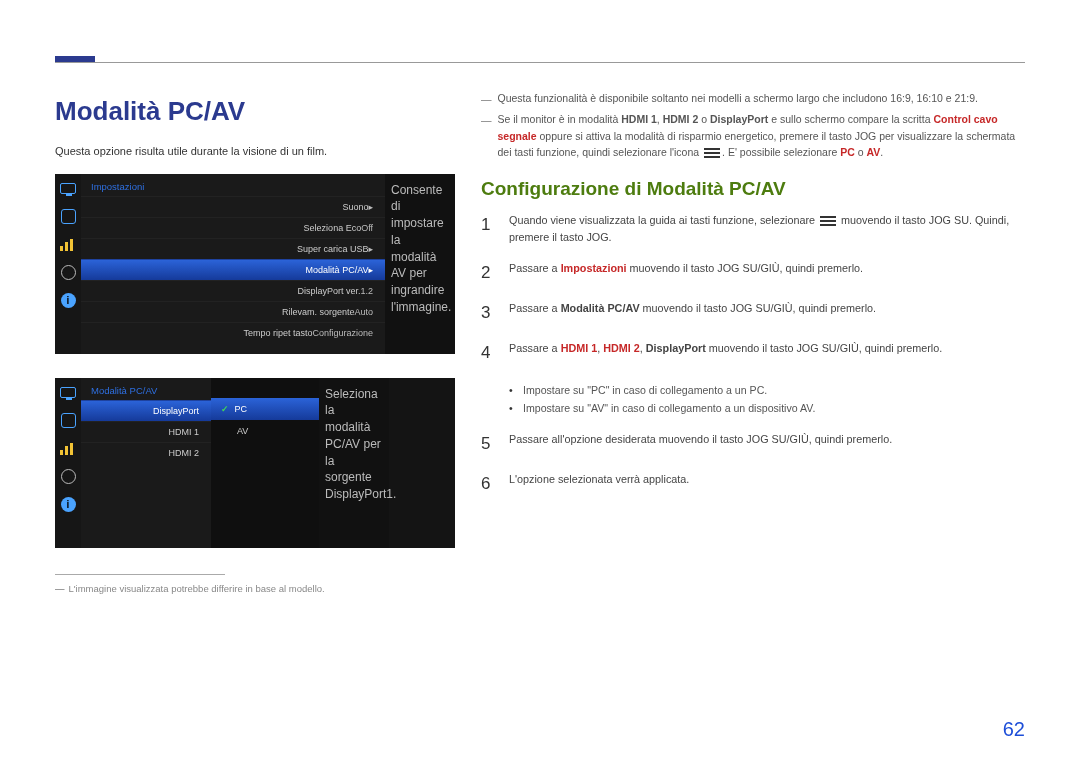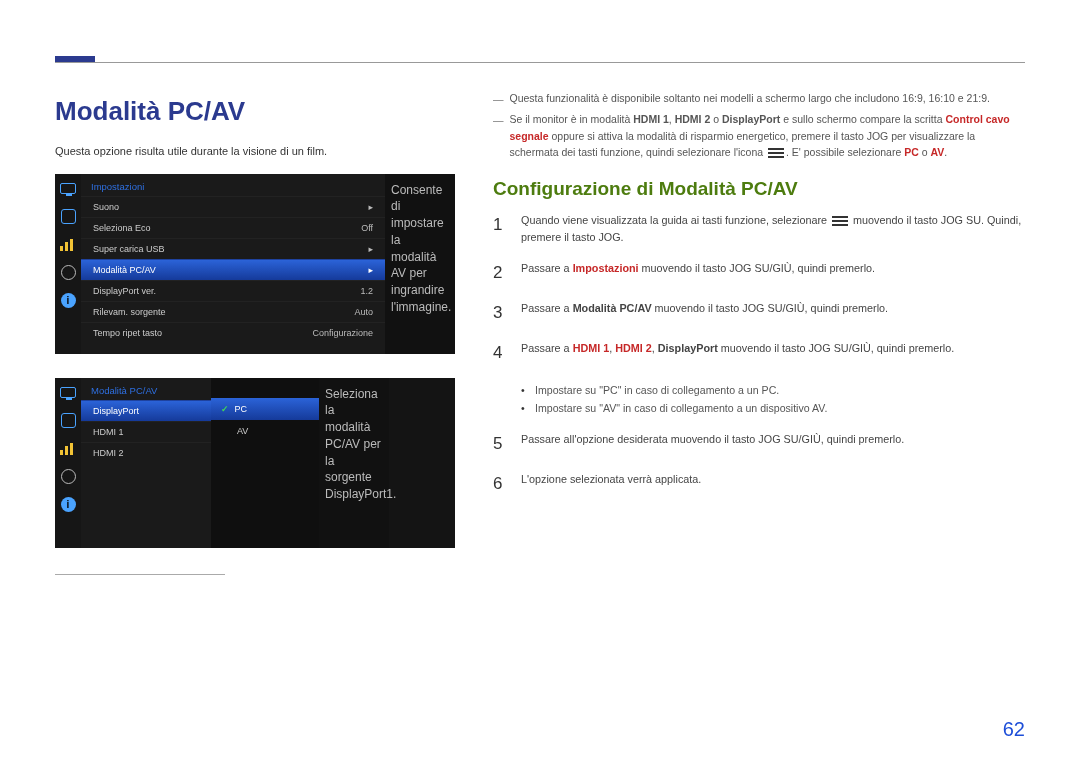--- a/index.html
+++ b/index.html
@@ -23,21 +23,21 @@
   .top-accent {
     position: absolute;
     top: 56px;
     left: 55px;
     width: 40px;
     height: 6px;
     background: #2b3a8f;
   }
   .columns {
     display: flex;
-    gap: 38px;
+    gap: 26px;
     margin-top: 30px;
   }
   .col-left { flex: 0 0 400px; }
   .col-right { flex: 1; }
   h1.page-title {
     font-size: 26px;
     color: #2b3a8f;
     font-weight: bold;
     margin-bottom: 16px;
     margin-top: 6px;
@@ -80,21 +80,21 @@
   .ic-bars span{position:absolute;bottom:0;width:3px;background:#f2c335;}
   .ic-bars span:nth-child(1){left:0;height:5px;}
   .ic-bars span:nth-child(2){left:5px;height:9px;}
   .ic-bars span:nth-child(3){left:10px;height:12px;}
   .ic-gear { width:15px; height:15px; border-radius:50%; border:1.5px solid #bbb; position:relative; }
   .ic-info { width:15px; height:15px; border-radius:50%; background:#4aa3ff; color:#000; font-weight:bold; font-size:10px; text-align:center; line-height:15px; }
 
   .osd-main { flex:1; display:flex; flex-direction:column; background:#1a1a1a; }
   .osd-header { color:#2e6fe0; font-size:9.5px; padding:7px 10px 4px; }
   .osd-rows { flex:1; display:flex; flex-direction:column; }
-  .osd-row { display:flex; justify-content:space-between; align-items:center; padding:5px 12px; color:#ccc; border-top:1px solid rgba(255,255,255,0.04);}
+  .osd-row { display:flex; justify-content:flex-end; align-items:center; padding:5px 12px; color:#ccc; border-top:1px solid rgba(255,255,255,0.04);}
   .osd-row.sel { background:linear-gradient(#2b63d8,#153a9a); color:#fff; }
   .osd-row .val { color:#bbb; font-size:9px; }
   .osd-row.sel .val { color:#fff; }
   .osd-desc {
     width:70px;
     background:#111;
     color:#bbb;
     font-size:12px;
     line-height:1.4;
     padding:8px 6px;
@@ -265,20 +265,21 @@
           </div>
         <div class="osd-sub-row">
             <span style="width:10px;"></span>
             <span>AV</span>
           </div>
       </div>
       <div class="osd-desc">Seleziona la modalità PC/AV per la sorgente DisplayPort1.</div>
     </div>
 
     <div class="footnote-rule"></div>
+    <div class="footnote"><span class="dash">―</span><span>L'immagine visualizzata potrebbe differire in base al modello.</span></div>
   </div>
 
   <div class="col-right">
     <div class="note-line">
       <span class="dash">―</span>
       <span>Questa funzionalità è disponibile soltanto nei modelli a schermo largo che includono 16:9, 16:10 e 21:9.</span>
     </div>
     <div class="note-line">
       <span class="dash">―</span>
       <span>

